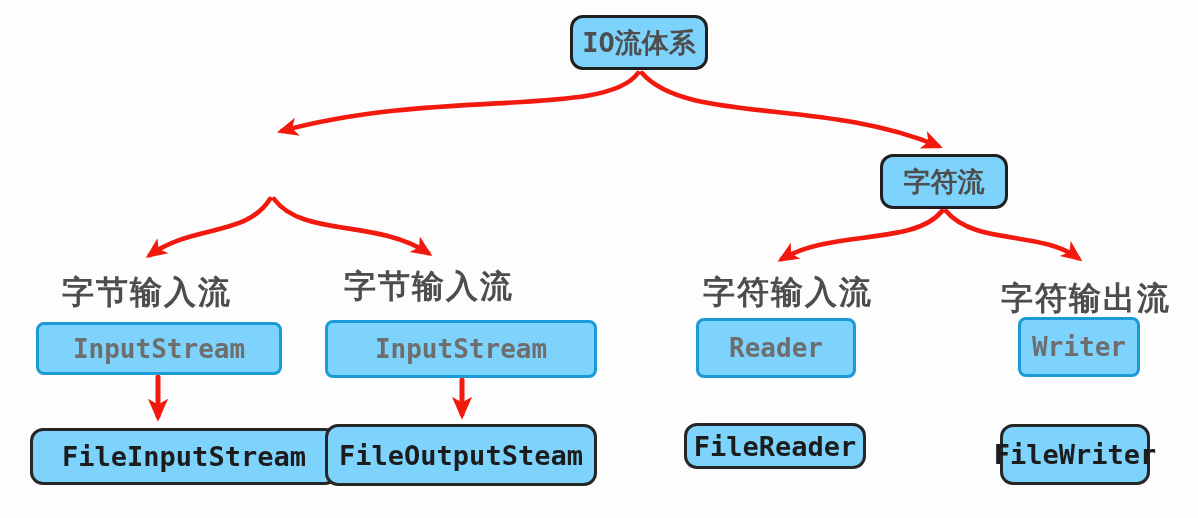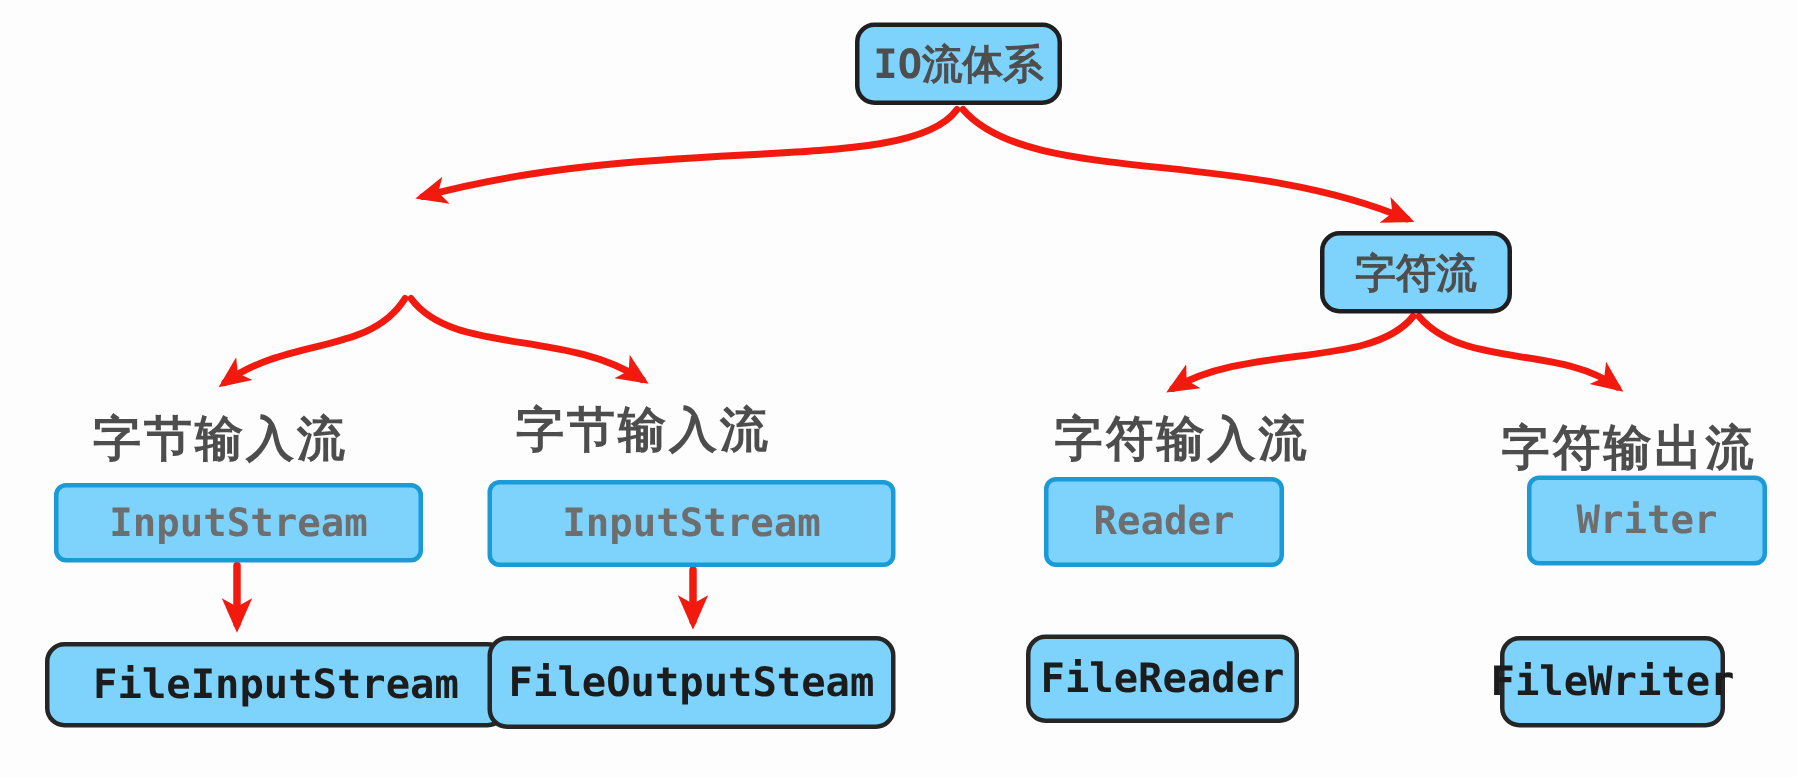--- a/index.html
+++ b/index.html
@@ -65,25 +65,25 @@
   #node-char-stream    { left: 880px; top: 154px; width: 128px; height: 55px; }
 
   #label-byte-input    { left: 62px;   top: 271px; }
   #label-byte-output   { left: 344px;  top: 265px; }
   #label-char-input    { left: 703px;  top: 271px; }
   #label-char-output   { left: 1001px; top: 277px; }
 
   #node-inputstream    { left: 36px;   top: 322px; width: 246px; height: 53px; }
   #node-outputstream   { left: 325px;  top: 320px; width: 272px; height: 58px; }
   #node-reader         { left: 696px;  top: 318px; width: 160px; height: 60px; }
-  #node-writer         { left: 1018px; top: 317px; width: 160px; height: 60px; }
+  #node-writer         { left: 1018px; top: 317px; width: 122px; height: 60px; }
 
   #node-fileinputstream  { left: 30px;   top: 428px; width: 308px; height: 57px; }
   #node-fileoutputsteam  { left: 325px;  top: 424px; width: 272px; height: 62px; }
-  #node-filereader       { left: 684px;  top: 423px; width: 182px; height: 59px; }
+  #node-filereader       { left: 684px;  top: 423px; width: 182px; height: 46px; }
   #node-filewriter       { left: 1000px; top: 424px; width: 150px; height: 61px; }
 </style>
 </head>
 <body>
 
 <div id="canvas">
 
   <svg id="arrow-layer" viewBox="0 0 1198 518" xmlns="http://www.w3.org/2000/svg">
     <defs>
       <marker id="arrowhead" viewBox="0 0 10 10" refX="7.5" refY="5" markerWidth="4.6" markerHeight="4.6" orient="auto-start-reverse">

